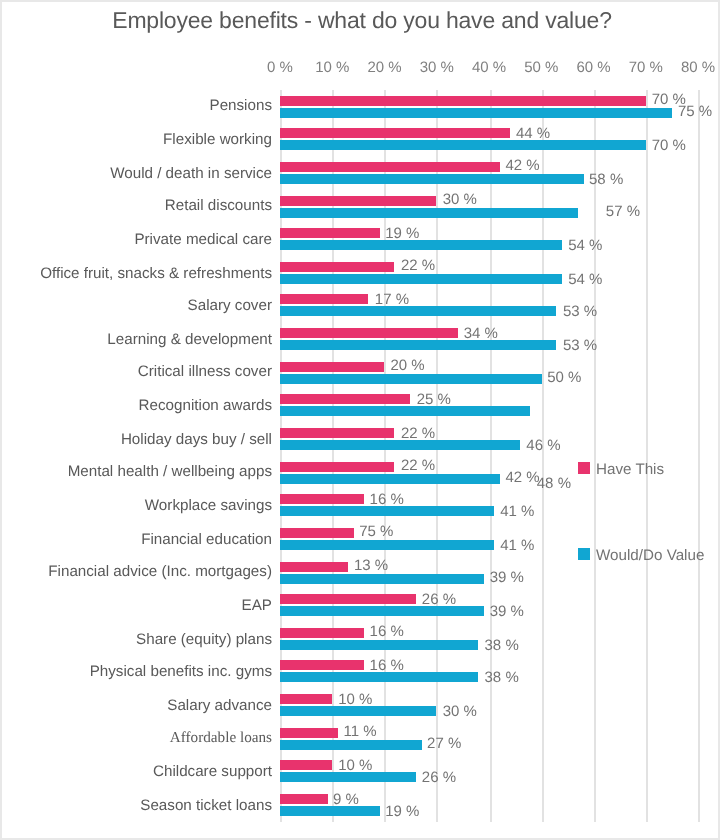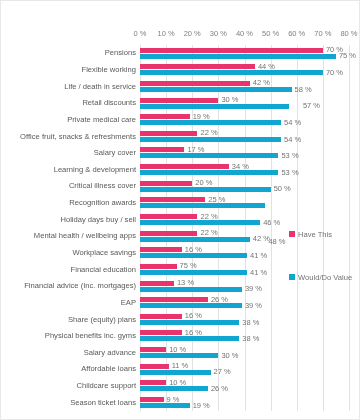--- a/index.html
+++ b/index.html
@@ -95,20 +95,21 @@
     flex:0 0 6px;
     margin-top:1px;
   }
   .legend-text{ width:58px; }
 </style>
 </head>
 <body>
 
 <div id="chart-root">
 
+  <div id="chart-title">Employee benefits - what do you have and value?</div>
 
   <div id="axis-labels">
       <div class="tick" style="left: 139px;">0 %</div>
       <div class="tick" style="left: 165.125px;">10 %</div>
       <div class="tick" style="left: 191.25px;">20 %</div>
       <div class="tick" style="left: 217.375px;">30 %</div>
       <div class="tick" style="left: 243.5px;">40 %</div>
       <div class="tick" style="left: 269.625px;">50 %</div>
       <div class="tick" style="left: 295.75px;">60 %</div>
       <div class="tick" style="left: 321.875px;">70 %</div>
@@ -211,38 +212,38 @@
       <div class="bar-lbl" style="left: 70.925px; top: 340.127px;">26 %</div>
       <div class="bar have" style="top: 351.964px; width: 23.5125px; background: rgb(232, 51, 109);"></div>
       <div class="bar-lbl" style="left: 26.5125px; top: 350.564px;">9 %</div>
       <div class="bar value" style="top: 357.964px; width: 49.6375px; background: rgb(17, 166, 210);"></div>
       <div class="bar-lbl" style="left: 52.6375px; top: 356.764px;">19 %</div>
     </div>
 
   <div id="cat-labels">
       <div class="cat-label" style="top: 4.31818px;">Pensions</div>
       <div class="cat-label" style="top: 20.9545px;">Flexible working</div>
-      <div class="cat-label" style="top: 37.5909px;">Life / death in service</div>
+      <div class="cat-label" style="top: 37.5909px;">Would / death in service</div>
       <div class="cat-label" style="top: 54.2273px;">Retail discounts</div>
       <div class="cat-label" style="top: 70.8636px;">Private medical care</div>
       <div class="cat-label" style="top: 87.5px;">Office fruit, snacks &amp; refreshments</div>
       <div class="cat-label" style="top: 104.136px;">Salary cover</div>
       <div class="cat-label" style="top: 120.773px;">Learning &amp; development</div>
       <div class="cat-label" style="top: 137.409px;">Critical illness cover</div>
       <div class="cat-label" style="top: 154.045px;">Recognition awards</div>
       <div class="cat-label" style="top: 170.682px;">Holiday days buy / sell</div>
       <div class="cat-label" style="top: 187.318px;">Mental health / wellbeing apps</div>
       <div class="cat-label" style="top: 203.955px;">Workplace savings</div>
       <div class="cat-label" style="top: 220.591px;">Financial education</div>
       <div class="cat-label" style="top: 237.227px;">Financial advice (Inc. mortgages)</div>
       <div class="cat-label" style="top: 253.864px;">EAP</div>
       <div class="cat-label" style="top: 270.5px;">Share (equity) plans</div>
       <div class="cat-label" style="top: 287.136px;">Physical benefits inc. gyms</div>
       <div class="cat-label" style="top: 303.773px; padding-left: 31px;">Salary advance</div>
-      <div class="cat-label" style="top: 320.409px;">Affordable loans</div>
+      <div class="cat-label" style="top: 320.409px; font-family: Liberation Serif, serif;">Affordable loans</div>
       <div class="cat-label" style="top: 337.045px;">Childcare support</div>
       <div class="cat-label" style="top: 353.682px;">Season ticket loans</div>
     </div>
 
   <div id="legend">
       <div class="legend-item" style="top: 229px;">
         <span class="legend-swatch" style="background: rgb(232, 51, 109);"></span>
         <span class="legend-text">Have This</span>
       </div>
       <div class="legend-item" style="top: 272px;">

